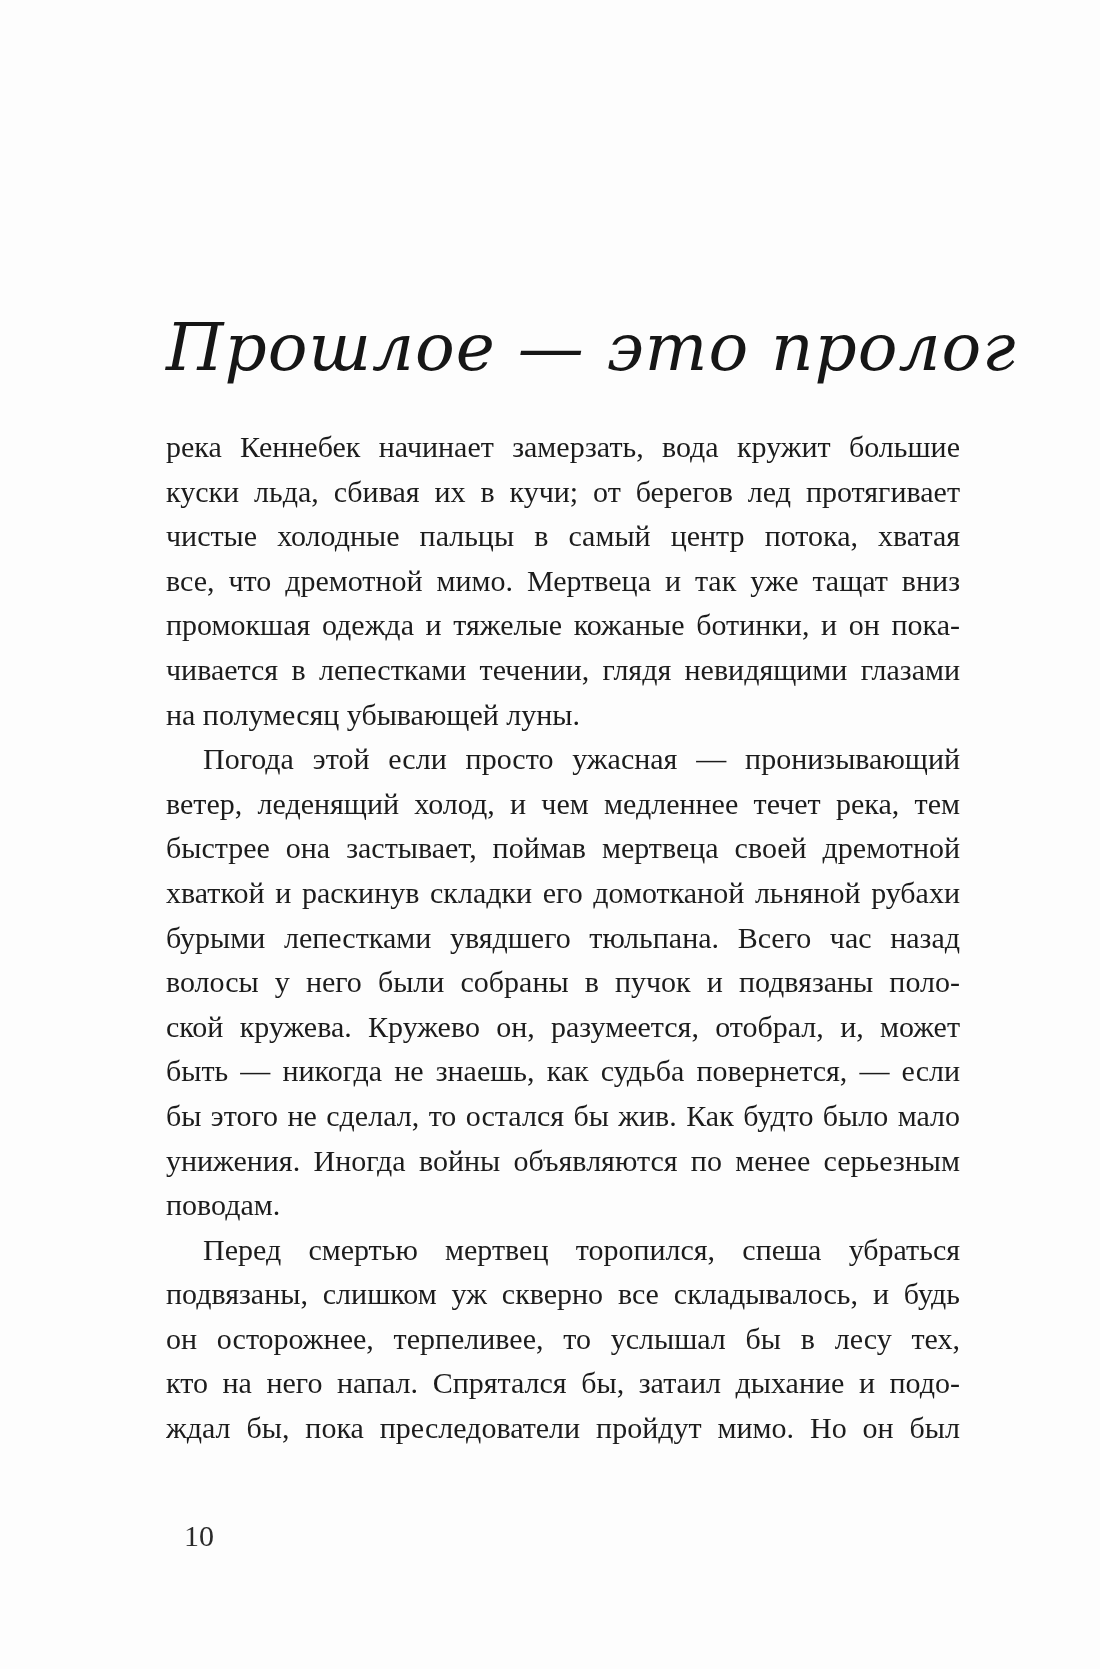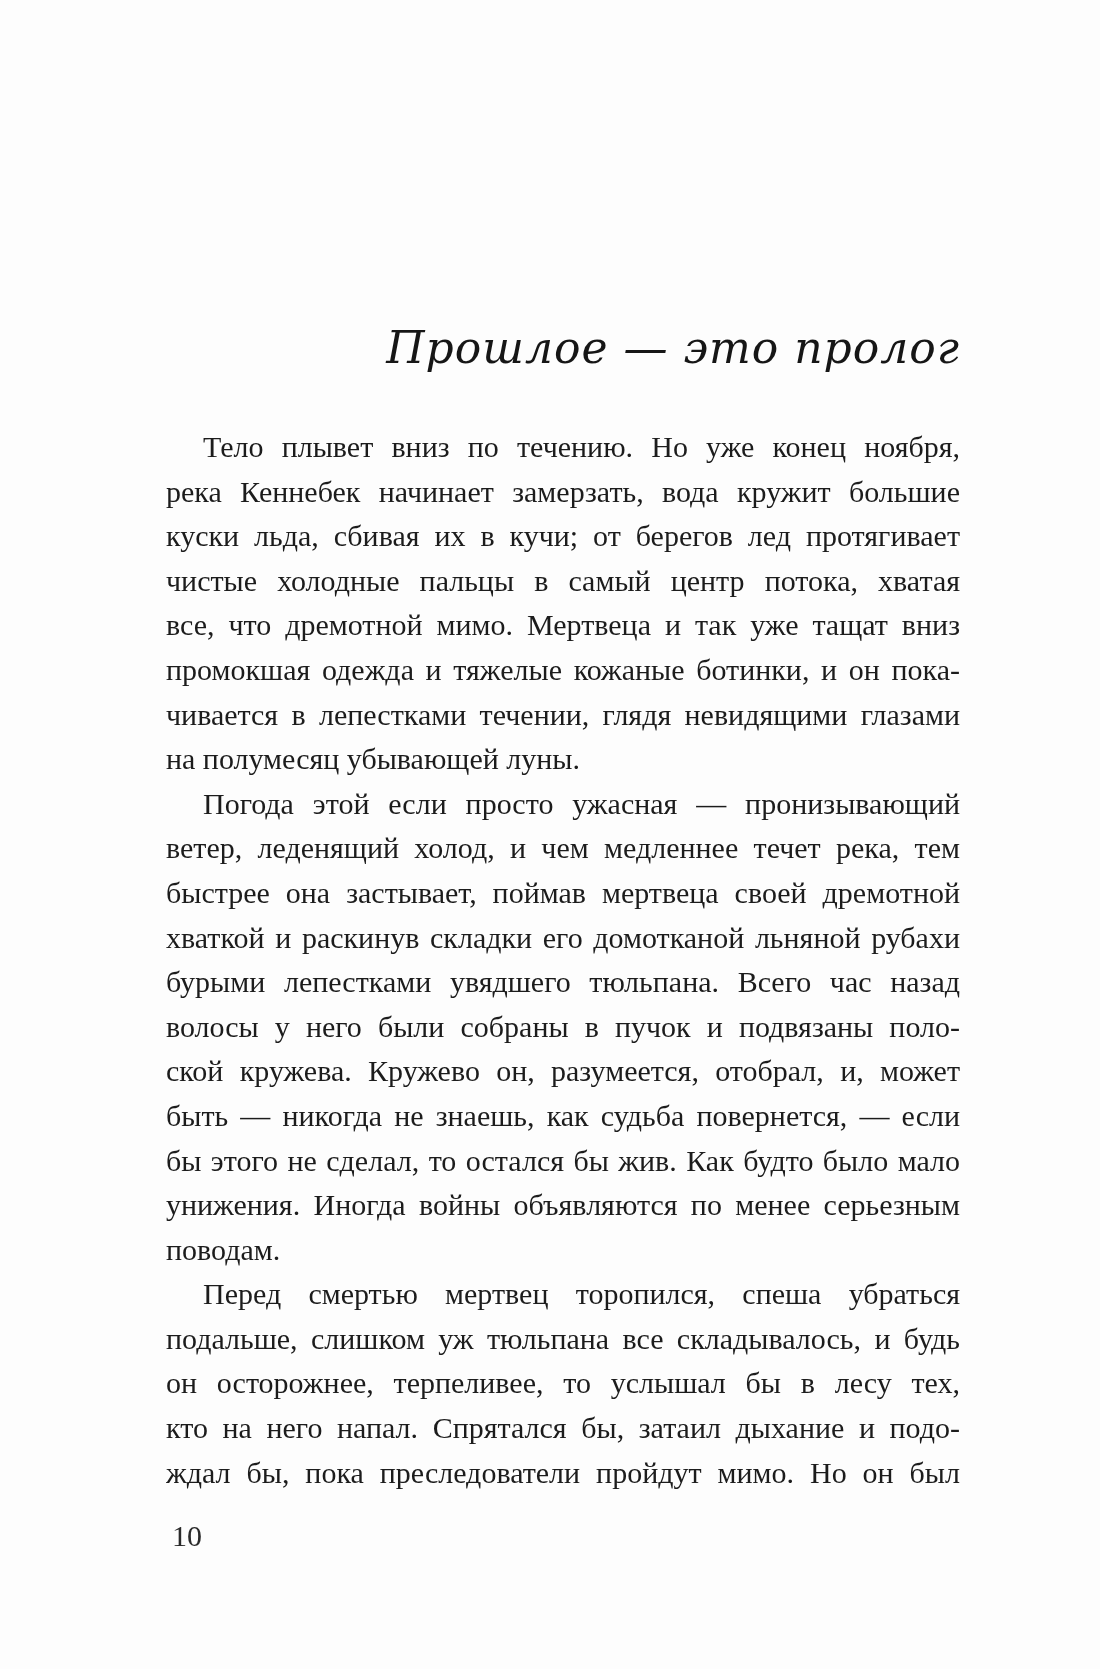--- a/index.html
+++ b/index.html
@@ -15,25 +15,25 @@
     color: #1e1e1e;
     font-family: "Liberation Serif", "DejaVu Serif", serif;
     overflow: hidden;
   }
   .chapter-title {
     position: absolute;
     top: 308px;
     left: 166px;
     width: 794px;
     margin: 0;
-    text-align: right;
+    text-align: left;
     font-family: "DejaVu Serif", serif;
     font-style: italic;
     font-weight: normal;
-    font-size: 44px;
+    font-size: 66px;
     line-height: 80px;
     letter-spacing: 1px;
     color: #161616;
     white-space: nowrap;
   }
   .body-text {
     position: absolute;
     top: 425px;
     left: 166px;
     width: 794px;
@@ -53,36 +53,35 @@
   }
   .line.just {
     text-align: justify;
     text-align-last: justify;
   }
   .line.indent {
     text-indent: 37px;
   }
   .page-number {
     position: absolute;
-    left: 172px;
+    left: 184px;
     top: 1521px;
     font-size: 30px;
     line-height: 30px;
     color: #2a2a2a;
   }
 </style>
 </head>
 <body>
 
 <div class="page">
   <h1 class="chapter-title">Прошлое — это пролог</h1>
 
   <div class="body-text" id="body-text">
       <div class="paragraph">
-        <div class="line indent just">Тело плывет вниз по течению. Но уже конец ноября,</div>
         <div class="line just">река Кеннебек начинает замерзать, вода кружит большие</div>
         <div class="line just">куски льда, сбивая их в кучи; от берегов лед протягивает</div>
         <div class="line just">чистые холодные пальцы в самый центр потока, хватая</div>
         <div class="line just">все, что дремотной мимо. Мертвеца и так уже тащат вниз</div>
         <div class="line just">промокшая одежда и тяжелые кожаные ботинки, и он пока-</div>
         <div class="line just">чивается в лепестками течении, глядя невидящими глазами</div>
         <div class="line">на полумесяц убывающей луны.</div>
       </div>
       <div class="paragraph">
         <div class="line indent just">Погода этой если просто ужасная — пронизывающий</div>
@@ -92,21 +91,21 @@
         <div class="line just">бурыми лепестками увядшего тюльпана. Всего час назад</div>
         <div class="line just">волосы у него были собраны в пучок и подвязаны поло-</div>
         <div class="line just">ской кружева. Кружево он, разумеется, отобрал, и, может</div>
         <div class="line just">быть — никогда не знаешь, как судьба повернется, — если</div>
         <div class="line just">бы этого не сделал, то остался бы жив. Как будто было мало</div>
         <div class="line just">унижения. Иногда войны объявляются по менее серьезным</div>
         <div class="line">поводам.</div>
       </div>
       <div class="paragraph">
         <div class="line indent just">Перед смертью мертвец торопился, спеша убраться</div>
-        <div class="line just">подальше, слишком уж тюльпана все складывалось, и будь</div>
+        <div class="line just">подвязаны, слишком уж скверно все складывалось, и будь</div>
         <div class="line just">он осторожнее, терпеливее, то услышал бы в лесу тех,</div>
         <div class="line just">кто на него напал. Спрятался бы, затаил дыхание и подо-</div>
         <div class="line just">ждал бы, пока преследователи пройдут мимо. Но он был</div>
       </div>
     </div>
 
   <div class="page-number">10</div>
 </div>
 
 </body></html>

